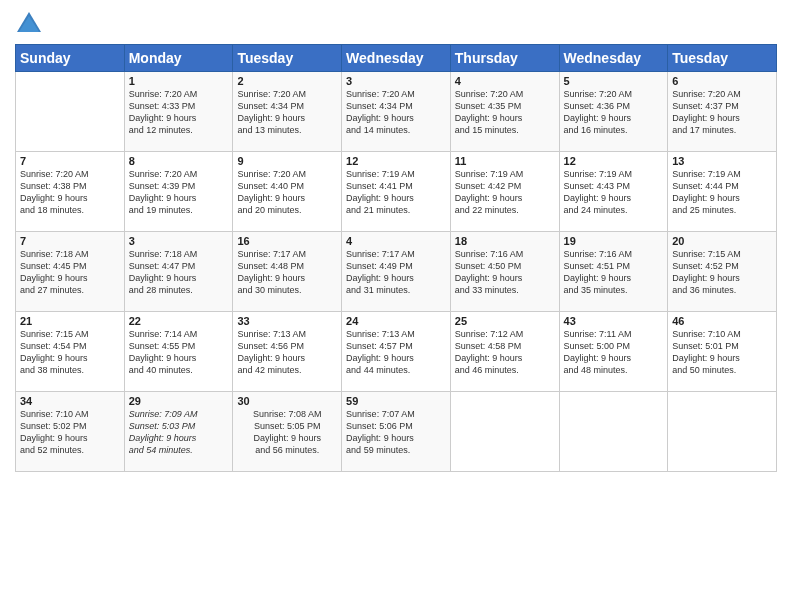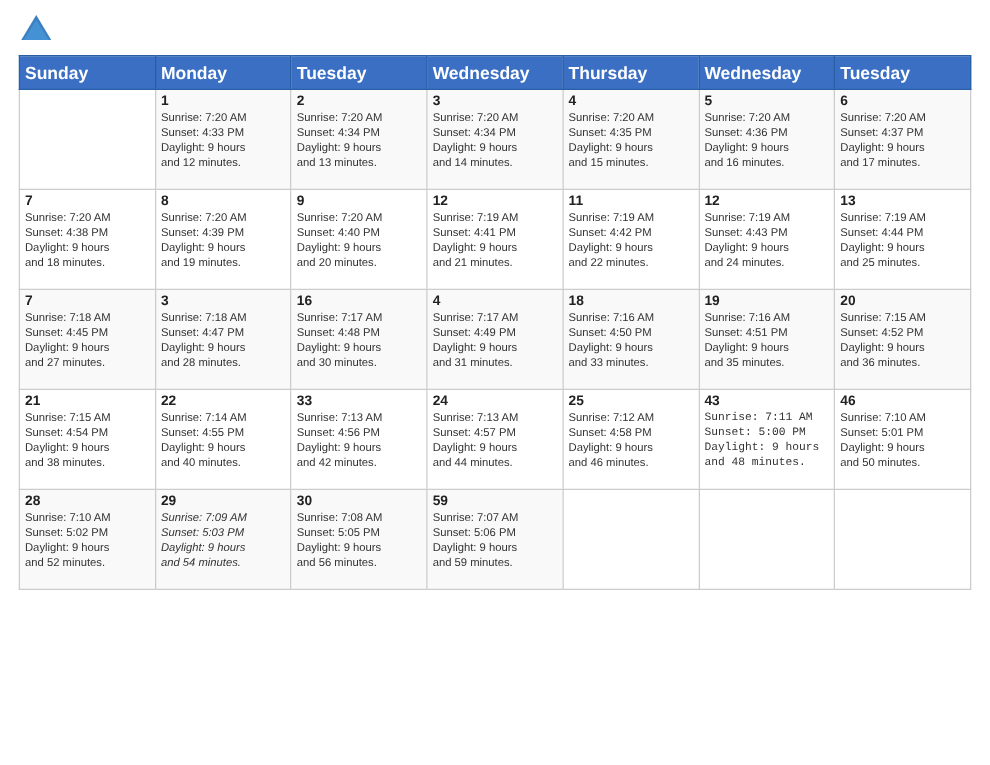--- a/index.html
+++ b/index.html
@@ -304,51 +304,51 @@
           </td>
           <td>
             <span class="day-number">25</span>
             <div class="cell-content" style="white-space: pre-line;">Sunrise: 7:12 AM
 Sunset: 4:58 PM
 Daylight: 9 hours
 and 46 minutes.</div>
           </td>
           <td>
             <span class="day-number">43</span>
-            <div class="cell-content" style="white-space: pre-line; font-family: Liberation Mono, monospace;">Sunrise: 7:11 AM
+            <div class="cell-content" style="white-space: pre-line;">Sunrise: 7:11 AM
 Sunset: 5:00 PM
 Daylight: 9 hours
 and 48 minutes.</div>
           </td>
           <td>
             <span class="day-number">46</span>
             <div class="cell-content" style="white-space: pre-line;">Sunrise: 7:10 AM
 Sunset: 5:01 PM
 Daylight: 9 hours
 and 50 minutes.</div>
           </td>
         </tr>
         <tr>
           <td>
-            <span class="day-number">28</span>
+            <span class="day-number">34</span>
             <div class="cell-content" style="white-space: pre-line;">Sunrise: 7:10 AM
 Sunset: 5:02 PM
 Daylight: 9 hours
 and 52 minutes.</div>
           </td>
           <td>
             <span class="day-number">29</span>
             <div class="cell-content" style="white-space: pre-line; font-style: italic;">Sunrise: 7:09 AM
 Sunset: 5:03 PM
 Daylight: 9 hours
 and 54 minutes.</div>
           </td>
           <td>
             <span class="day-number">30</span>
-            <div class="cell-content" style="white-space: pre-line;">Sunrise: 7:08 AM
+            <div class="cell-content" style="white-space: pre-line; text-align: center;">Sunrise: 7:08 AM
 Sunset: 5:05 PM
 Daylight: 9 hours
 and 56 minutes.</div>
           </td>
           <td>
             <span class="day-number">59</span>
             <div class="cell-content" style="white-space: pre-line;">Sunrise: 7:07 AM
 Sunset: 5:06 PM
 Daylight: 9 hours
 and 59 minutes.</div>

